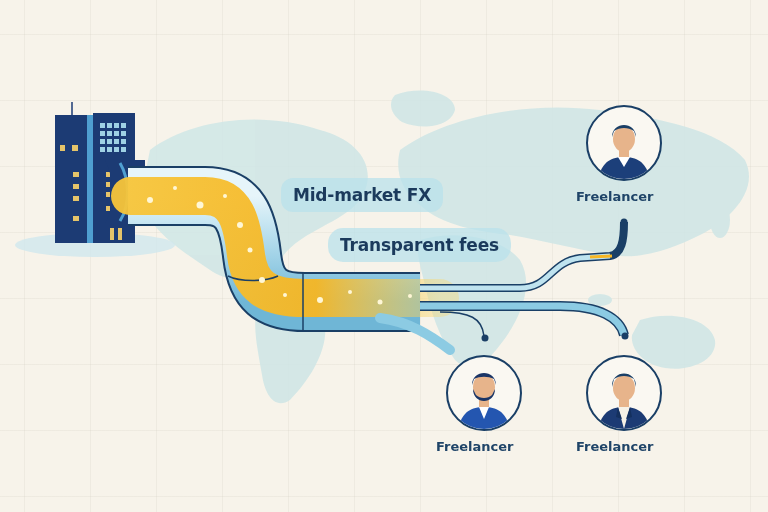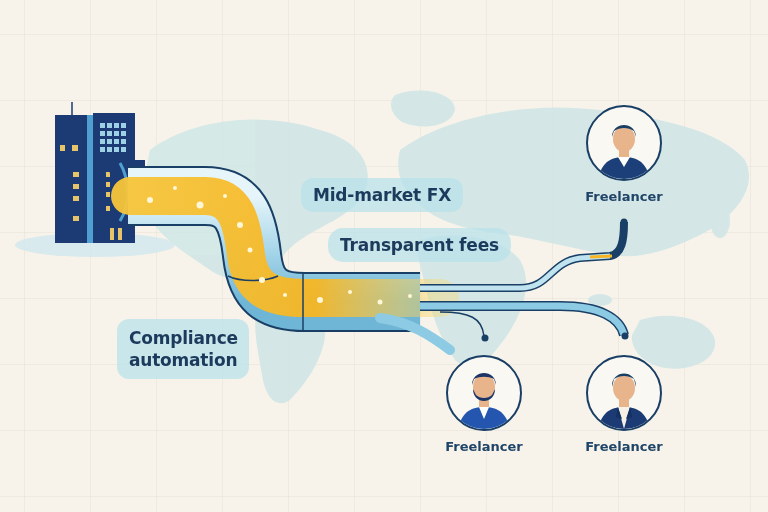--- a/index.html
+++ b/index.html
@@ -25,21 +25,21 @@
     font-weight: bold;
     font-size: 17px;
     border-radius: 12px;
     padding: 6px 12px;
     line-height: 22px;
     text-align: center;
     white-space: nowrap;
     letter-spacing: -0.2px;
   }
   .pill.multi { white-space: normal; width: 108px; padding: 8px 12px; }
-  .freelancer { position: absolute; width: 96px; text-align: center; }
+  .freelancer { position: absolute; width: 96px; text-align: left; }
   .freelancer .avatar {
     width: 72px; height: 72px; margin: 0 auto;
     border: 2px solid #1a3f66; border-radius: 50%;
     background: #faf8f2; overflow: hidden; position: relative;
   }
   .freelancer .label {
     margin-top: 8px; font-size: 13px; font-weight: bold; color: #1f4468;
   }
 </style>
 </head>
@@ -166,23 +166,22 @@
       <path d="M420 306 L560 306 C600 306, 620 318, 624 335" stroke="#8ccbe3" stroke-width="7"></path>
       <circle cx="625" cy="336" r="3.5" fill="#1a3f66"></circle>
 
       <path d="M440 312 C470 312, 482 318, 484 336" stroke="#1a3f66" stroke-width="1.5"></path>
       <circle cx="485" cy="338" r="3.5" fill="#1a3f66"></circle>
 
       <path d="M380 318 C410 322, 430 335, 450 350" stroke="#8ccbe3" stroke-width="10" stroke-linecap="round"></path>
     </g>
   </svg>
 
-  <div class="pill" style="left:281px; top:178px;margin-left:20px;">Mid-market FX</div>
+  <div class="pill" style="left:281px; top:178px;">Mid-market FX</div>
   <div class="pill" style="left:328px; top:228px;border-radius:15px;">Transparent fees</div>
-  <div class="pill multi" style="left:117px; top:319px;">Compliance automation</div>
 
   <div class="freelancer" style="left:576px; top:105px;">
     <div class="avatar">
       <svg width="72" height="72" viewBox="0 0 72 72">
         <path d="M10 72 C14 54, 24 50, 36 50 C48 50, 58 54, 62 72 Z" fill="#1c3f7a"></path>
         <path d="M30 50 L36 60 L42 50 Z" fill="#ffffff"></path>
         <rect x="31" y="40" width="10" height="10" fill="#e7b48b"></rect>
         <ellipse cx="36" cy="32" rx="11" ry="13" fill="#e7b48b"></ellipse>
         <path d="M24 30 C24 14, 48 14, 48 30 L46 24 C40 20, 32 20, 26 24 Z" fill="#1a3f66"></path>
       </svg>

